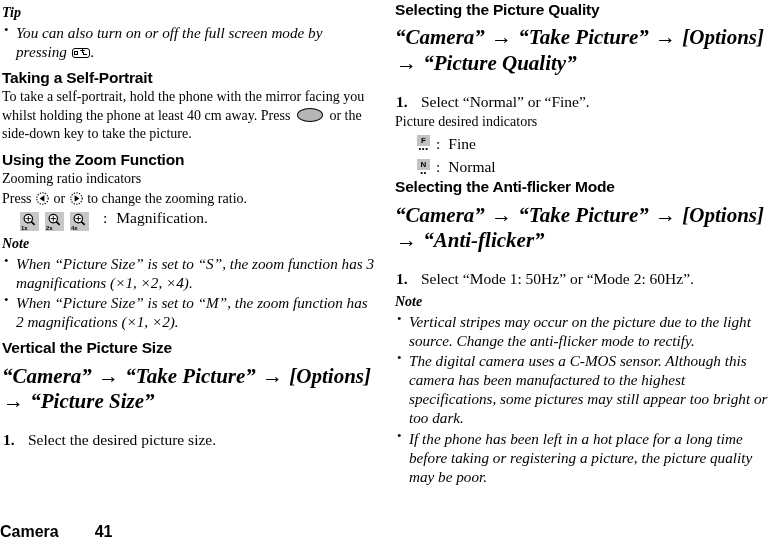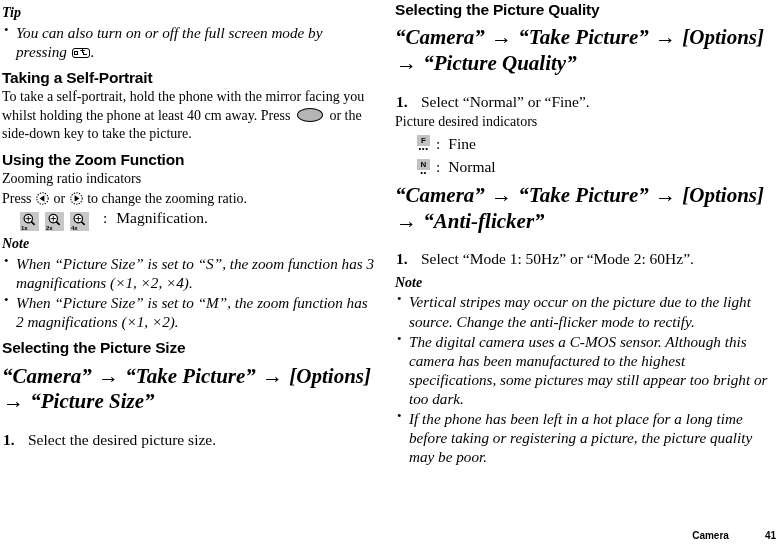--- a/index.html
+++ b/index.html
@@ -254,25 +254,25 @@
     letter-spacing: 0.5px;
   }
 
   
   .footer {
     position: absolute;
     left: 0;
     right: 6px;
     bottom: 7px;
     display: flex;
-    justify-content: flex-end;
+    justify-content: flex-start;
     align-items: baseline;
     font-family: "Liberation Sans", sans-serif;
     font-weight: bold;
-    font-size: 10px;
+    font-size: 16px;
   }
   .footer .chapter { margin-right: 36px; }
   .footer .pagenum { }
 </style>
 </head>
 <body>
 
 <div class="page">
   <div class="columns">
 
@@ -335,21 +335,21 @@
         <span class="colon">:</span>
         <span class="ind-label">Magnification.</span>
       </div>
 
       <div class="h-note">Note</div>
       <ul class="bullets">
         <li>When “Picture Size” is set to “S”, the zoom function has 3 magnifications (×1, ×2, ×4).</li>
         <li>When “Picture Size” is set to “M”, the zoom function has 2 magnifications (×1, ×2).</li>
       </ul>
 
-      <div class="h-section">Selecting the Picture Size</div>
+      <div class="h-section">Vertical the Picture Size</div>
       <div class="path"><span>“Camera”</span> <span class="arrow">→</span> <span>“Take Picture”</span> <span class="arrow">→</span> <span>[Options]</span> <span class="arrow">→</span> <span>“Picture Size”</span></div>
       <ol class="steps">
         <li>Select the desired picture size.</li>
       </ol>
 
     </div>
 
     <div class="col col-right">
 
       <div class="h-section">Selecting the Picture Quality</div>
@@ -371,20 +371,21 @@
 
       <div class="indicator-row">
         <span class="icon-quality">
           <span class="box">N</span>
           <span class="dots">••</span>
         </span>
         <span class="colon">:</span>
         <span class="ind-label">Normal</span>
       </div>
 
+      <div class="h-section">Selecting the Anti-flicker Mode</div>
       <div class="path"><span>“Camera”</span> <span class="arrow">→</span> <span>“Take Picture”</span> <span class="arrow">→</span> <span>[Options]</span> <span class="arrow">→</span> <span>“Anti-flicker”</span></div>
       <ol class="steps">
         <li>Select “Mode 1: 50Hz” or “Mode 2: 60Hz”.</li>
       </ol>
 
       <div class="h-note">Note</div>
       <ul class="bullets">
         <li>Vertical stripes may occur on the picture due to the light source. Change the anti-flicker mode to rectify.</li>
         <li>The digital camera uses a C-MOS sensor. Although this camera has been manufactured to the highest specifications, some pictures may still appear too bright or too dark.</li>
         <li>If the phone has been left in a hot place for a long time before taking or registering a picture, the picture quality may be poor.</li>

